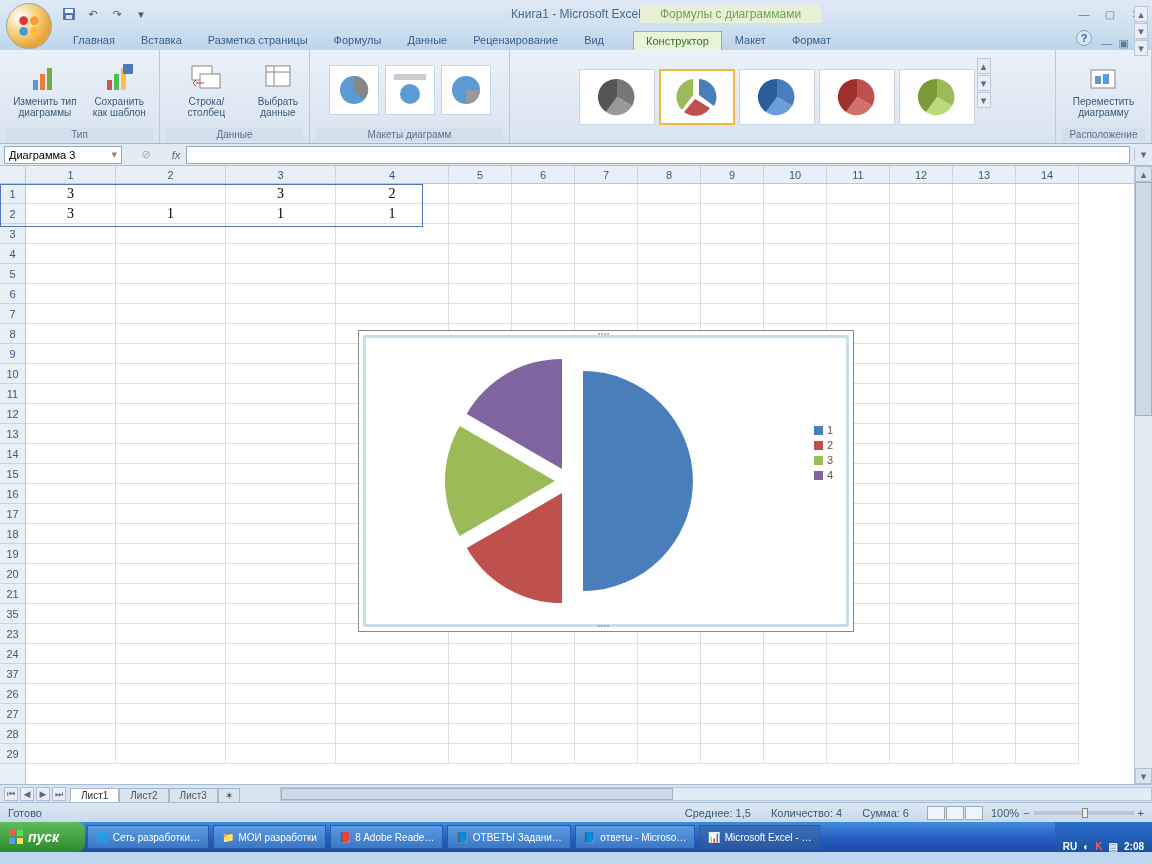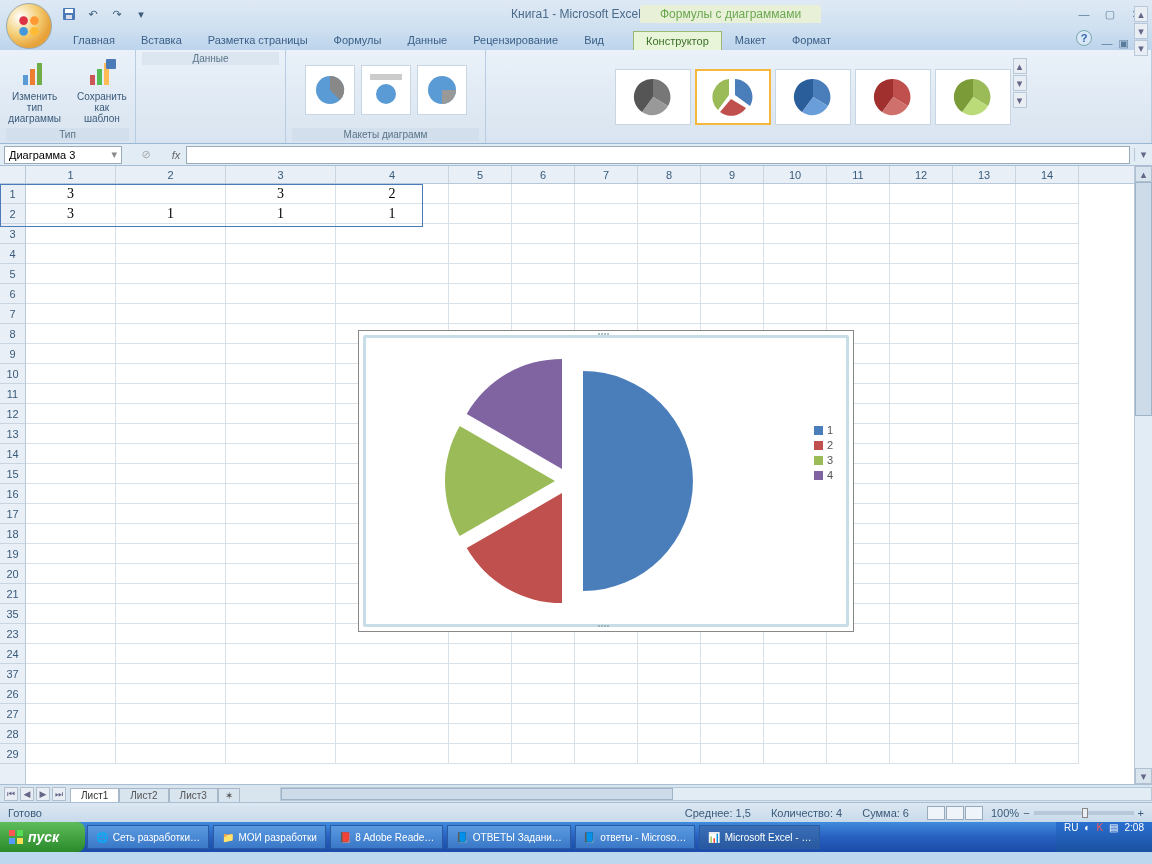--- a/index.html
+++ b/index.html
@@ -65,21 +65,21 @@
 .status-agg { margin:0 10px; }
 .view-btns { display:flex; gap:1px; margin:0 8px; }
 .view-btns span { width:18px; height:14px; border:1px solid #9ab; background:#eef4fa; }
 .zoom { display:flex; align-items:center; gap:4px; }
 .zoom-track { width:100px; height:4px; background:#b8c8d8; position:relative; }
 .zoom-thumb { position:absolute; left:48px; top:-3px; width:6px; height:10px; background:#e8eef4; border:1px solid #888; }
 .taskbar { height:30px; background:linear-gradient(#3f8cde,#2860c0 50%,#1b4ba8); display:flex; align-items:center; }
 .start-btn { height:30px; padding:0 26px 0 8px; background:linear-gradient(#5fbc5a,#2a8a2a); color:#fff; font-weight:bold; font-style:italic; font-size:14px; display:flex; align-items:center; gap:4px; border-radius:0 8px 8px 0; }
 .task-item { height:24px; margin:0 2px; padding:0 8px; background:linear-gradient(#5a9ae0,#3a78c8); border:1px solid #2a5aa0; color:#fff; font-size:10px; display:flex; align-items:center; gap:4px; cursor:pointer; max-width:150px; overflow:hidden; white-space:nowrap; }
 .task-item.act { background:linear-gradient(#3a70b8,#2858a0); }
-.tray { margin-left:auto; height:30px; background:linear-gradient(#2a70d0,#1a50a0); padding:0 8px; display:flex; align-items:flex-start; gap:6px; color:#fff; font-size:10px; }
+.tray { margin-left:auto; height:30px; background:linear-gradient(#2a70d0,#1a50a0); padding:0 8px; display:flex; align-items:flex-end; gap:6px; color:#fff; font-size:10px;font-weight:bold; }
 .vscroll { width:18px; background:#e2ecf4; border-left:1px solid #b8c8d8; position:absolute; right:0; top:0; bottom:0; display:flex; flex-direction:column; }
 .vscroll-btn { height:16px; background:#d8e4ee; border:1px solid #b0c0d0; text-align:center; line-height:14px; color:#668; }
 .vscroll-track { flex:1; position:relative; }
 .vscroll-thumb { position:absolute; top:0; width:100%; height:40%; background:#cddbe8; border:1px solid #a0b4c8; }
 </style>
 </head>
 <body>
 
 <div class="title-bar">
   <div class="office-btn">
@@ -125,21 +125,21 @@
   <div class="tab">Формат</div>
   <div class="help-q">?</div>
   <div style="position:absolute;right:8px;display:flex;gap:6px;color:#5a7a9a">
     <span>—</span>
     <span>▣</span>
     <span>✕</span>
   </div>
 </div>
 
 <div class="ribbon">
-  <div class="ribbon-group" style="width:136px">
+  <div class="ribbon-group" style="width:160px">
     <div class="ribbon-group-content">
       <div class="rib-btn">
         <svg class="rib-ico" viewBox="0 0 32 32">
             <rect x="4" y="18" width="5" height="10" fill="#5b9bd5"></rect>
             <rect x="11" y="12" width="5" height="16" fill="#ed7d31"></rect>
             <rect x="18" y="6" width="5" height="22" fill="#70ad47"></rect>
           </svg>
         <span style="white-space:pre-line">Изменить тип
 диаграммы</span>
       </div>
@@ -150,20 +150,39 @@
             <rect x="18" y="6" width="5" height="22" fill="#fb5"></rect>
             <rect x="20" y="2" width="10" height="10" fill="#4a7ab8" rx="1"></rect>
           </svg>
         <span style="white-space:pre-line">Сохранить
 как шаблон</span>
       </div>
     </div>
     <div class="ribbon-group-label">Тип</div>
   </div>
   <div class="ribbon-group" style="width:150px">
+    <div class="ribbon-group-content">
+      <div class="rib-btn">
+        <svg class="rib-ico" viewBox="0 0 32 32">
+            <rect x="2" y="4" width="20" height="14" fill="#fff" stroke="#888"></rect>
+            <rect x="10" y="12" width="20" height="14" fill="#fff" stroke="#888"></rect>
+            <path d="M6 24 l-3 -3 3 -3 M6 21 h8" stroke="#d34" fill="none"></path>
+          </svg>
+        <span>Строка/столбец</span>
+      </div>
+      <div class="rib-btn">
+        <svg class="rib-ico" viewBox="0 0 32 32">
+            <rect x="4" y="4" width="24" height="20" fill="#fff" stroke="#888"></rect>
+            <line x1="4" y1="10" x2="28" y2="10" stroke="#888"></line>
+            <line x1="12" y1="4" x2="12" y2="24" stroke="#888"></line>
+          </svg>
+        <span style="white-space:pre-line">Выбрать
+данные</span>
+      </div>
+    </div>
     <div class="ribbon-group-label">Данные</div>
   </div>
   <div class="ribbon-group" style="width:200px">
     <div class="ribbon-group-content">
       <div class="style-swatch" style="width:50px;height:50px">
           <svg width="40" height="40" viewBox="0 0 40 40">
             <circle cx="20" cy="20" r="14" fill="#5b9bd5"></circle>
             <path d="M20 20 L20 6 A14 14 0 0 1 30 30 Z" fill="#888"></path>
           </svg>
         </div>
@@ -223,20 +242,34 @@
             <path d="M23 23 L38 32 A18 18 0 0 1 12 38 Z" fill="#bbdb79"></path>
             <path d="M23 23 L12 38 A18 18 0 0 1 23 5 Z" fill="#7b9b39"></path>
           </svg>
         </div>
       <div class="style-scrl">
         <div>▴</div>
         <div>▾</div>
         <div>▾</div>
       </div>
     </div>
+  </div>
+  <div class="ribbon-group" style="width:96px">
+    <div class="ribbon-group-content">
+      <div class="rib-btn">
+        <svg class="rib-ico" viewBox="0 0 32 32">
+            <rect x="4" y="8" width="24" height="18" fill="#fff" stroke="#888"></rect>
+            <rect x="8" y="14" width="6" height="8" fill="#5b9bd5"></rect>
+            <rect x="16" y="12" width="6" height="10" fill="#5b9bd5"></rect>
+          </svg>
+        <span style="white-space:pre-line">Переместить
+диаграмму</span>
+      </div>
+    </div>
+    <div class="ribbon-group-label">Расположение</div>
   </div>
 </div>
 
 <div class="formula-bar">
   <div class="name-box">
     <span>Диаграмма 3</span>
       <span style="color:#888">▾</span>
   </div>
   <div style="width:40px;text-align:center;color:#aaa">⊘</div>
   <div class="fx-lbl">fx</div>

